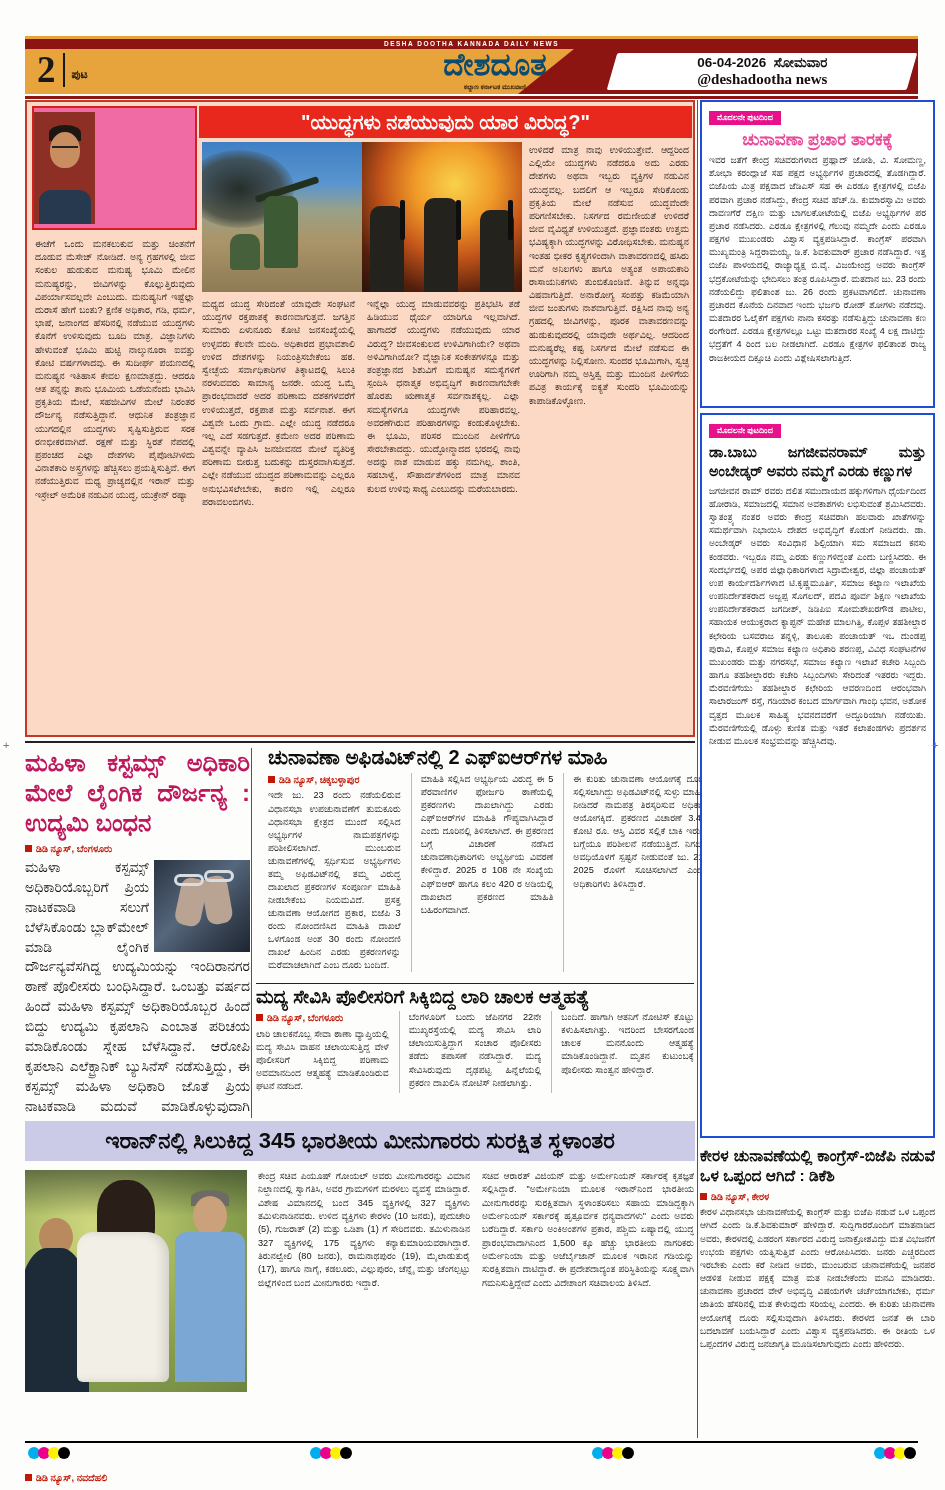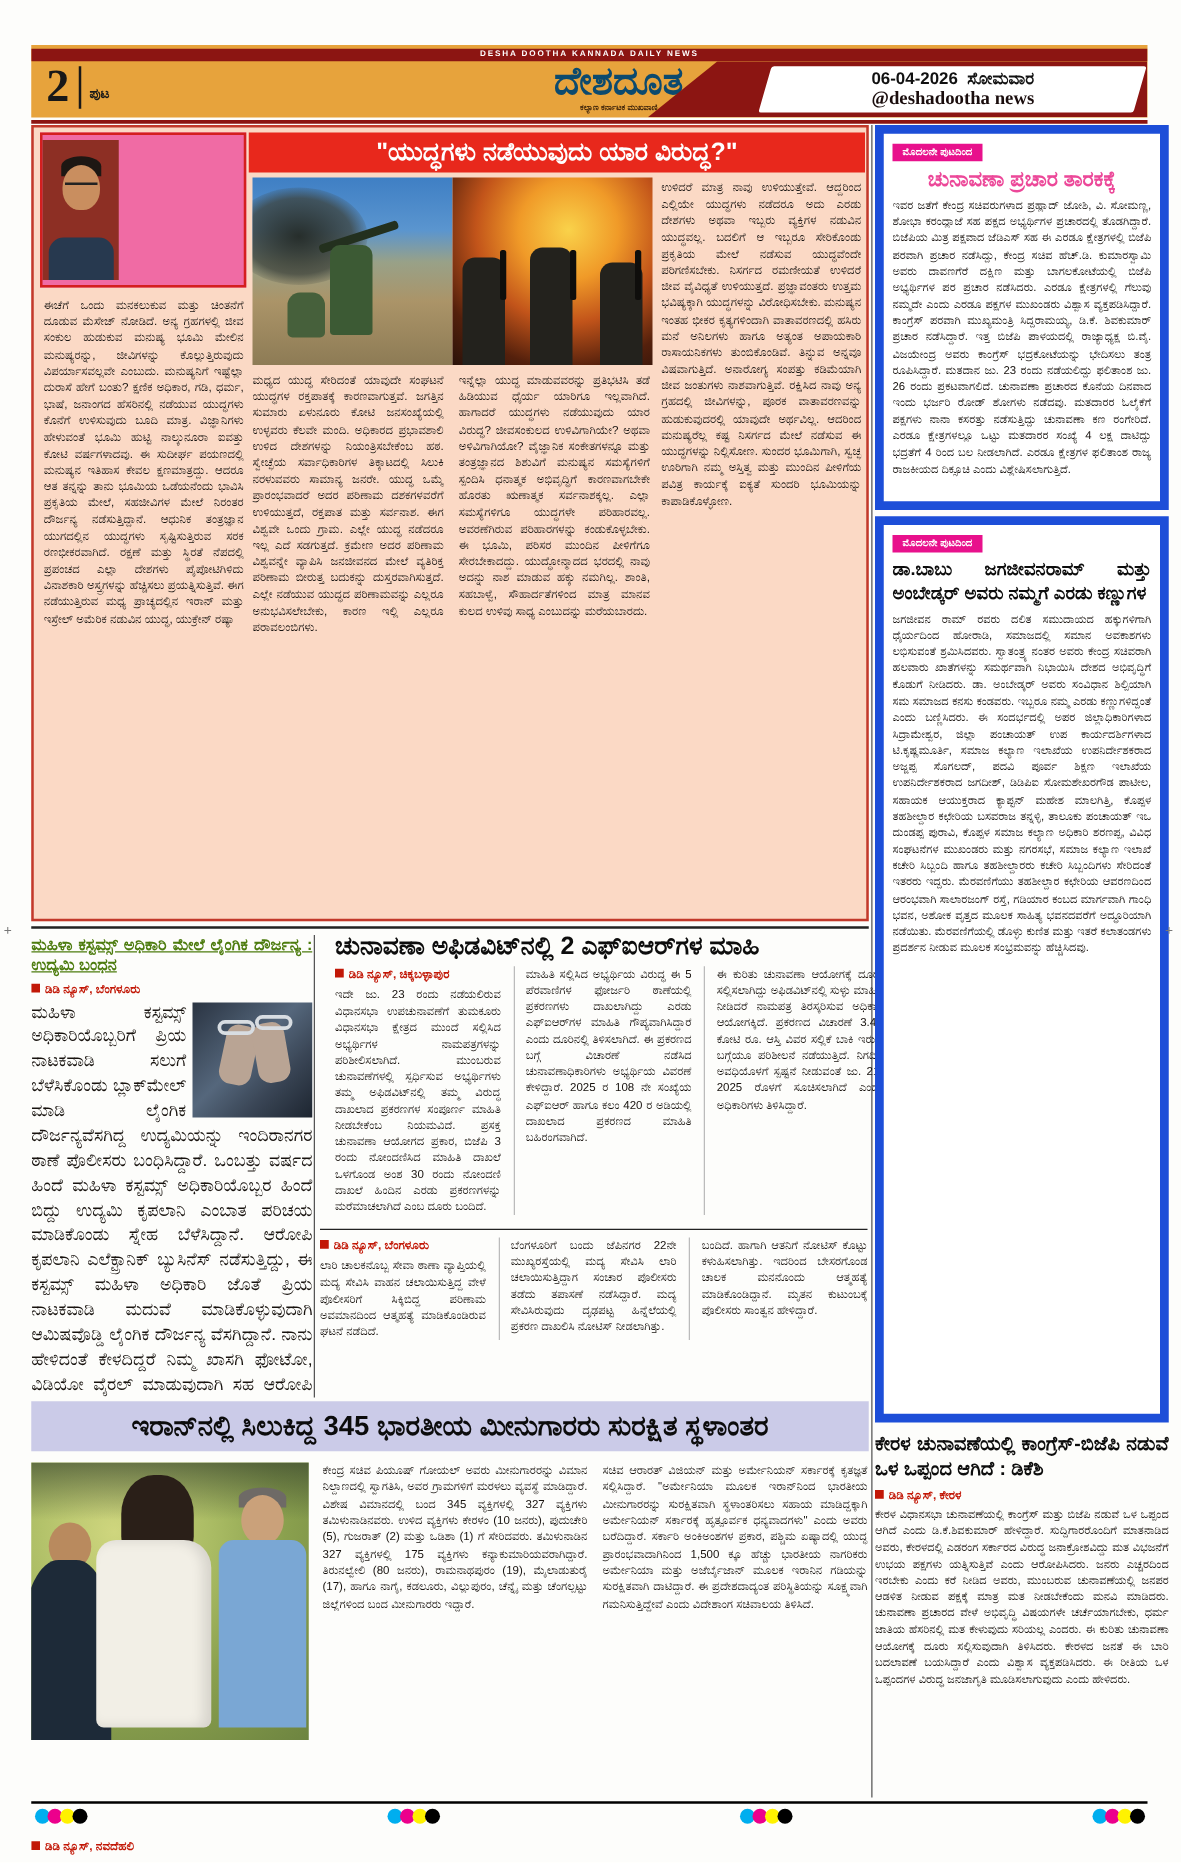--- a/index.html
+++ b/index.html
@@ -66,21 +66,21 @@
   .lead-col2 { left:175px; top:196px; width:153px; height:432px; }
   .lead-col3 { left:340px; top:196px; width:153px; height:432px; }
   .lead-col4 { left:502px; top:42px;  width:160px; height:586px; }
 
   
   .hrule { position:absolute; background:#222; height:1.5px; }
   .vrule { position:absolute; background:#555; width:1px; }
 
   
   .customs { position:absolute; left:25px; top:748px; width:225px; height:372px; overflow:hidden; }
-  .customs h2 { font-size:13px; font-weight:bold; line-height:1.25; color:#4d7c0f; text-align:justify;text-decoration:underline; }
+  .customs h2 { font-size:24px; font-weight:bold; line-height:1.25; color:#be185d; text-align:justify; }
   .byline { font-size:9.5px; font-weight:bold; color:#c21807; margin:5px 0 3px; }
   .byline .sq { display:inline-block; width:7px; height:7px; background:#c21807; margin-right:4px; }
   .cuffs { float:right; width:96px; height:92px; margin:2px 0 3px 5px; position:relative; overflow:hidden;
     background:linear-gradient(135deg,#2a3442 0%,#55677c 45%,#3a4656 70%,#1d2530 100%); }
   .cuff-hand { position:absolute; width:26px; height:48px; background:#b9a494; border-radius:10px; }
   .cuff-hand.h1 { left:24px; top:18px; transform:rotate(12deg); }
   .cuff-hand.h2 { left:50px; top:16px; transform:rotate(-10deg); }
   .cuff-ring { position:absolute; width:30px; height:12px; border:3px solid #d8dde2; border-radius:8px; }
   .cuff-ring.r1 { left:20px; top:14px; } .cuff-ring.r2 { left:50px; top:10px; }
   .bodytext { font-size:14px; line-height:1.42; text-align:justify; color:#17120e; }
@@ -89,21 +89,21 @@
   .affidavit { position:absolute; left:268px; top:746px; width:438px; height:236px; overflow:hidden; }
   .affidavit h2, .liquor h2 { font-size:20px; font-weight:bold; color:#0d0d0d; line-height:1.15; }
   .cols3 { display:flex; gap:10px; margin-top:4px; }
   .cols3 .col { flex:1; font-size:9.2px; line-height:1.42; text-align:justify; color:#17120e; overflow:hidden; }
   .cols3 .col + .col { border-left:1px solid #bbb; padding-left:9px; }
   .liquor { position:absolute; left:256px; top:986px; width:438px; height:132px; overflow:hidden; }
   .liquor h2 { font-size:18.5px; }
 
   
   .rail-label { display:inline-block; background:#e8118c; color:#fff; font-size:8px; font-weight:bold; padding:2px 8px; }
-  .rail-box { position:absolute; left:700px; width:235px; border:7px solid #1d4ed8; background:#fff; padding:4px 7px 6px; overflow:hidden; }
+  .rail-box { position:absolute; left:700px; width:235px; border:2px solid #1d4ed8; background:#fff; padding:4px 7px 6px; overflow:hidden; }
   .rail1 { top:100px; height:308px; }
   .rail2 { top:413px; height:725px; }
   .rail1 h2 { font-size:17px; font-weight:bold; text-align:center; margin:5px 0 4px; color:#ec4899; }
   .rail2 h2 { font-size:14.5px; font-weight:bold; text-align:justify; margin:5px 0 4px; line-height:1.3; color:#0d0d0d; }
   .rail-body { font-size:9.1px; line-height:1.45; text-align:justify; color:#17120e; }
   .kerala { position:absolute; left:700px; top:1146px; width:235px; height:292px; overflow:hidden; }
   .kerala h2 { font-size:15.5px; font-weight:bold; line-height:1.3; text-align:justify; color:#0d0d0d; }
 
   
   .fish-bar { position:absolute; left:25px; top:1121px; width:670px; height:40px; background:#cbcbe8;
@@ -206,20 +206,21 @@
       <div class="col">
         <div class="byline" style="margin-top:0;"><span class="sq"></span><span>ಡಿಡಿ ನ್ಯೂಸ್, ಚಿಕ್ಕಬಳ್ಳಾಪುರ</span></div>
         <span>ಇದೇ ಜು. 23 ರಂದು ನಡೆಯಲಿರುವ ವಿಧಾನಸಭಾ ಉಪಚುನಾವಣೆಗೆ ತುಮಕೂರು ವಿಧಾನಸಭಾ ಕ್ಷೇತ್ರದ ಮುಂದೆ ಸಲ್ಲಿಸಿದ ಅಭ್ಯರ್ಥಿಗಳ ನಾಮಪತ್ರಗಳನ್ನು ಪರಿಶೀಲಿಸಲಾಗಿದೆ. ಮುಂಬರುವ ಚುನಾವಣೆಗಳಲ್ಲಿ ಸ್ಪರ್ಧಿಸುವ ಅಭ್ಯರ್ಥಿಗಳು ತಮ್ಮ ಅಫಿಡವಿಟ್‌ನಲ್ಲಿ ತಮ್ಮ ವಿರುದ್ಧ ದಾಖಲಾದ ಪ್ರಕರಣಗಳ ಸಂಪೂರ್ಣ ಮಾಹಿತಿ ನೀಡಬೇಕೆಂಬ ನಿಯಮವಿದೆ. ಪ್ರಸಕ್ತ ಚುನಾವಣಾ ಆಯೋಗದ ಪ್ರಕಾರ, ಬಿಜೆಪಿ 3 ರಂದು ನೋಂದಣಿಸಿದ ಮಾಹಿತಿ ದಾಖಲೆ ಒಳಗೊಂಡ ಅಂಶ 30 ರಂದು ನೋಂದಣಿ ದಾಖಲೆ ಹಿಂದಿನ ಎರಡು ಪ್ರಕರಣಗಳನ್ನು ಮರೆಮಾಚಲಾಗಿದೆ ಎಂಬ ದೂರು ಬಂದಿದೆ.</span>
       </div>
       <div class="col">ಮಾಹಿತಿ ಸಲ್ಲಿಸಿದ ಅಭ್ಯರ್ಥಿಯ ವಿರುದ್ಧ ಈ 5 ಪೆರವಾಣಿಗಳ ಫೋರ್ಜರಿ ಠಾಣೆಯಲ್ಲಿ ಪ್ರಕರಣಗಳು ದಾಖಲಾಗಿದ್ದು ಎರಡು ಎಫ್‌ಐಆರ್‌ಗಳ ಮಾಹಿತಿ ಗೌಪ್ಯವಾಗಿಸಿದ್ದಾರೆ ಎಂದು ದೂರಿನಲ್ಲಿ ತಿಳಿಸಲಾಗಿದೆ. ಈ ಪ್ರಕರಣದ ಬಗ್ಗೆ ವಿಚಾರಣೆ ನಡೆಸಿದ ಚುನಾವಣಾಧಿಕಾರಿಗಳು ಅಭ್ಯರ್ಥಿಯ ವಿವರಣೆ ಕೇಳಿದ್ದಾರೆ. 2025 ರ 108 ನೇ ಸಂಖ್ಯೆಯ ಎಫ್‌ಐಆರ್ ಹಾಗೂ ಕಲಂ 420 ರ ಅಡಿಯಲ್ಲಿ ದಾಖಲಾದ ಪ್ರಕರಣದ ಮಾಹಿತಿ ಬಹಿರಂಗವಾಗಿದೆ.</div>
       <div class="col">ಈ ಕುರಿತು ಚುನಾವಣಾ ಆಯೋಗಕ್ಕೆ ದೂರು ಸಲ್ಲಿಸಲಾಗಿದ್ದು ಅಫಿಡವಿಟ್‌ನಲ್ಲಿ ಸುಳ್ಳು ಮಾಹಿತಿ ನೀಡಿದರೆ ನಾಮಪತ್ರ ತಿರಸ್ಕರಿಸುವ ಅಧಿಕಾರ ಆಯೋಗಕ್ಕಿದೆ. ಪ್ರಕರಣದ ವಿಚಾರಣೆ 3.44 ಕೋಟಿ ರೂ. ಆಸ್ತಿ ವಿವರ ಸಲ್ಲಿಕೆ ಬಾಕಿ ಇರುವ ಬಗ್ಗೆಯೂ ಪರಿಶೀಲನೆ ನಡೆಯುತ್ತಿದೆ. ನಿಗದಿತ ಅವಧಿಯೊಳಗೆ ಸ್ಪಷ್ಟನೆ ನೀಡುವಂತೆ ಜು. 21, 2025 ರೊಳಗೆ ಸೂಚಿಸಲಾಗಿದೆ ಎಂದು ಅಧಿಕಾರಿಗಳು ತಿಳಿಸಿದ್ದಾರೆ.</div>
     </div>
   </div>
 
   <div class="liquor">
+    <h2>ಮದ್ಯ ಸೇವಿಸಿ ಪೊಲೀಸರಿಗೆ ಸಿಕ್ಕಿಬಿದ್ದ ಲಾರಿ ಚಾಲಕ ಆತ್ಮಹತ್ಯೆ</h2>
     <div class="cols3">
       <div class="col">
         <div class="byline" style="margin-top:0;"><span class="sq"></span><span>ಡಿಡಿ ನ್ಯೂಸ್, ಬೆಂಗಳೂರು</span></div>
         <span>ಲಾರಿ ಚಾಲಕನೊಬ್ಬ ಸೇವಾ ಠಾಣಾ ವ್ಯಾಪ್ತಿಯಲ್ಲಿ ಮದ್ಯ ಸೇವಿಸಿ ವಾಹನ ಚಲಾಯಿಸುತ್ತಿದ್ದ ವೇಳೆ ಪೊಲೀಸರಿಗೆ ಸಿಕ್ಕಿಬಿದ್ದ ಪರಿಣಾಮ ಅವಮಾನದಿಂದ ಆತ್ಮಹತ್ಯೆ ಮಾಡಿಕೊಂಡಿರುವ ಘಟನೆ ನಡೆದಿದೆ.</span>
       </div>
       <div class="col">ಬೆಂಗಳೂರಿಗೆ ಬಂದು ಜೆಪಿನಗರ 22ನೇ ಮುಖ್ಯರಸ್ತೆಯಲ್ಲಿ ಮದ್ಯ ಸೇವಿಸಿ ಲಾರಿ ಚಲಾಯಿಸುತ್ತಿದ್ದಾಗ ಸಂಚಾರ ಪೊಲೀಸರು ತಡೆದು ತಪಾಸಣೆ ನಡೆಸಿದ್ದಾರೆ. ಮದ್ಯ ಸೇವಿಸಿರುವುದು ದೃಢಪಟ್ಟ ಹಿನ್ನೆಲೆಯಲ್ಲಿ ಪ್ರಕರಣ ದಾಖಲಿಸಿ ನೋಟಿಸ್ ನೀಡಲಾಗಿತ್ತು.</div>
       <div class="col">ಬಂದಿದೆ. ಹಾಗಾಗಿ ಆತನಿಗೆ ನೋಟಿಸ್ ಕೊಟ್ಟು ಕಳುಹಿಸಲಾಗಿತ್ತು. ಇದರಿಂದ ಬೇಸರಗೊಂಡ ಚಾಲಕ ಮನನೊಂದು ಆತ್ಮಹತ್ಯೆ ಮಾಡಿಕೊಂಡಿದ್ದಾನೆ. ಮೃತನ ಕುಟುಂಬಕ್ಕೆ ಪೊಲೀಸರು ಸಾಂತ್ವನ ಹೇಳಿದ್ದಾರೆ.</div>
     </div>
   </div>
 

